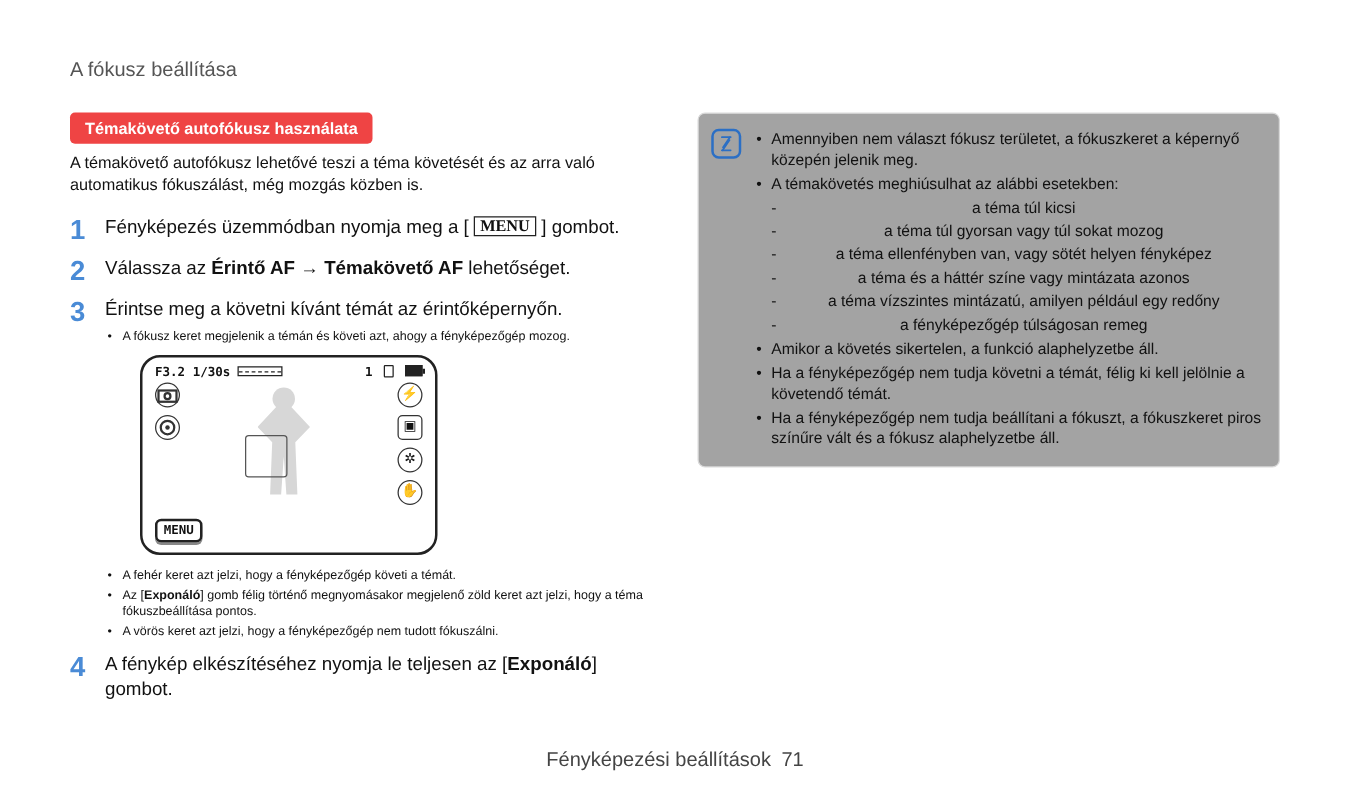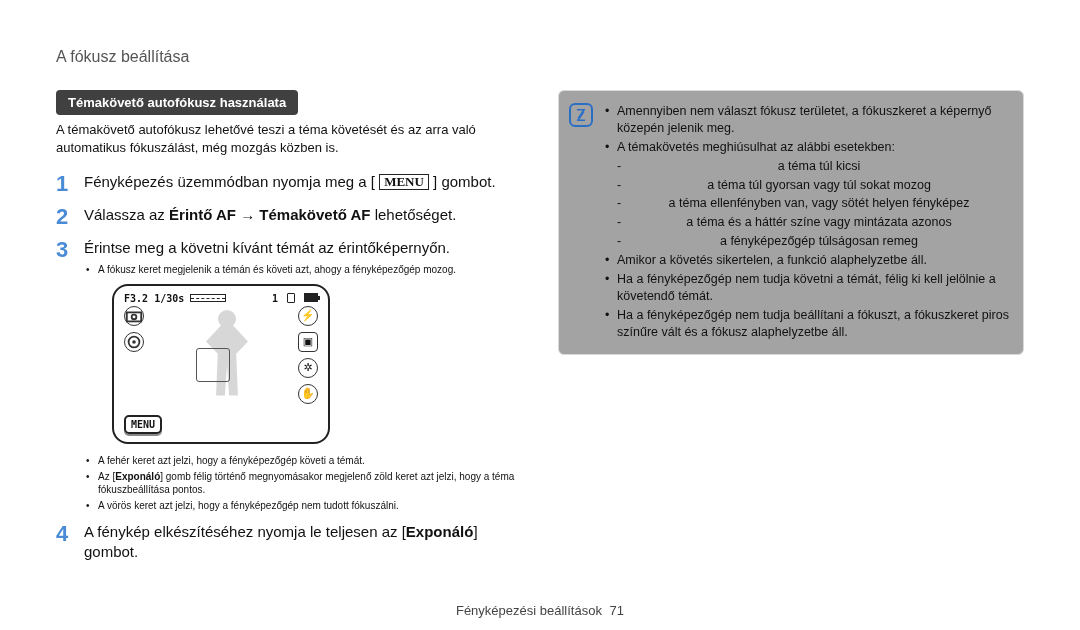--- a/index.html
+++ b/index.html
@@ -18,21 +18,21 @@
     margin-bottom: 24px;
   }
   .columns {
     display: flex;
     gap: 36px;
   }
   .col-left { flex: 1 1 50%; }
   .col-right { flex: 1 1 50%; }
   .section-title {
     display: inline-block;
-    background: #404040;
+    background: #ef4444;
     color: #fff;
     font-weight: bold;
     font-size: 13px;
     padding: 5px 12px;
     border-radius: 4px;
     margin-bottom: 6px;
   }
   .intro {
     font-size: 13px;
     line-height: 1.35;
@@ -80,21 +80,21 @@
   }
   .sub-bullets li::before {
     content: "•";
     position: absolute;
     left: 0;
     top: 0;
   }
 
   
   .lcd {
-    width: 218px;
+    width: 238px;
     height: 160px;
     border: 2.5px solid #222;
     border-radius: 16px;
     margin: 4px 0 10px 28px;
     padding: 6px 10px 8px 10px;
     position: relative;
     display: flex;
     flex-direction: column;
   }
   .lcd-top {
@@ -205,21 +205,21 @@
   .note ul { list-style: none; }
   .note li.b1 { position:relative; padding-left: 12px; margin-bottom: 2px; }
   .note li.b1::before { content:"•"; position:absolute; left:0; }
   .note li.b2 { position:relative; padding-left: 24px; margin-bottom: 2px; text-align: center; }
   .note li.b2::before { content:"-"; position:absolute; left:12px; }
 
   .footer {
     position: absolute;
     left: 0; right: 0; bottom: 12px;
     text-align: center;
-    font-size: 13px;
+    font-size: 16px;
     color: #444;
   }
   .footer .pnum { margin-left: 4px; }
 </style>
 </head>
 <body>
 
 <div class="header">
   <span>A fókusz beállítása</span>
 </div>
@@ -326,20 +326,21 @@
             <path d="M7 21l9.5-14"></path>
         </svg>
       </div>
       <ul id="note-list">
           <li class="b1">Amennyiben nem választ fókusz területet, a fókuszkeret a képernyő közepén jelenik meg.</li>
           <li class="b1">A témakövetés meghiúsulhat az alábbi esetekben:</li>
           <li class="b2">a téma túl kicsi</li>
           <li class="b2">a téma túl gyorsan vagy túl sokat mozog</li>
           <li class="b2">a téma ellenfényben van, vagy sötét helyen fényképez</li>
           <li class="b2">a téma és a háttér színe vagy mintázata azonos</li>
+          <li class="b2">a téma vízszintes mintázatú, amilyen például egy redőny</li>
           <li class="b2">a fényképezőgép túlságosan remeg</li>
           <li class="b1">Amikor a követés sikertelen, a funkció alaphelyzetbe áll.</li>
           <li class="b1">Ha a fényképezőgép nem tudja követni a témát, félig ki kell jelölnie a követendő témát.</li>
           <li class="b1">Ha a fényképezőgép nem tudja beállítani a fókuszt, a fókuszkeret piros színűre vált és a fókusz alaphelyzetbe áll.</li>
         </ul>
     </div>
   </div>
 </div>
 
 <div class="footer">

